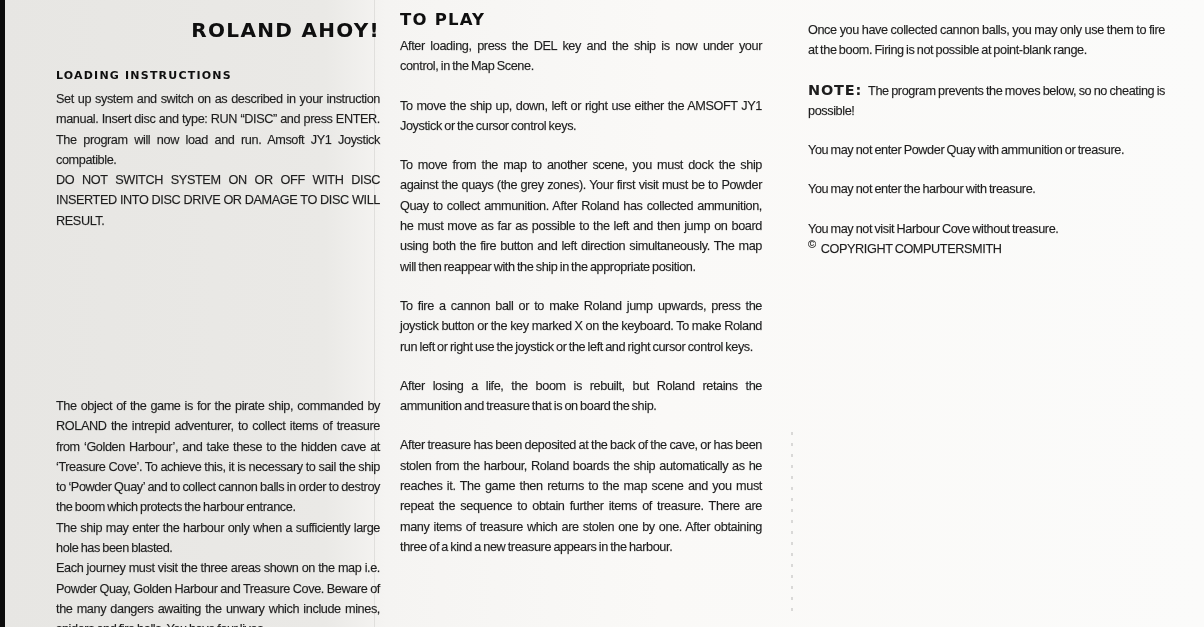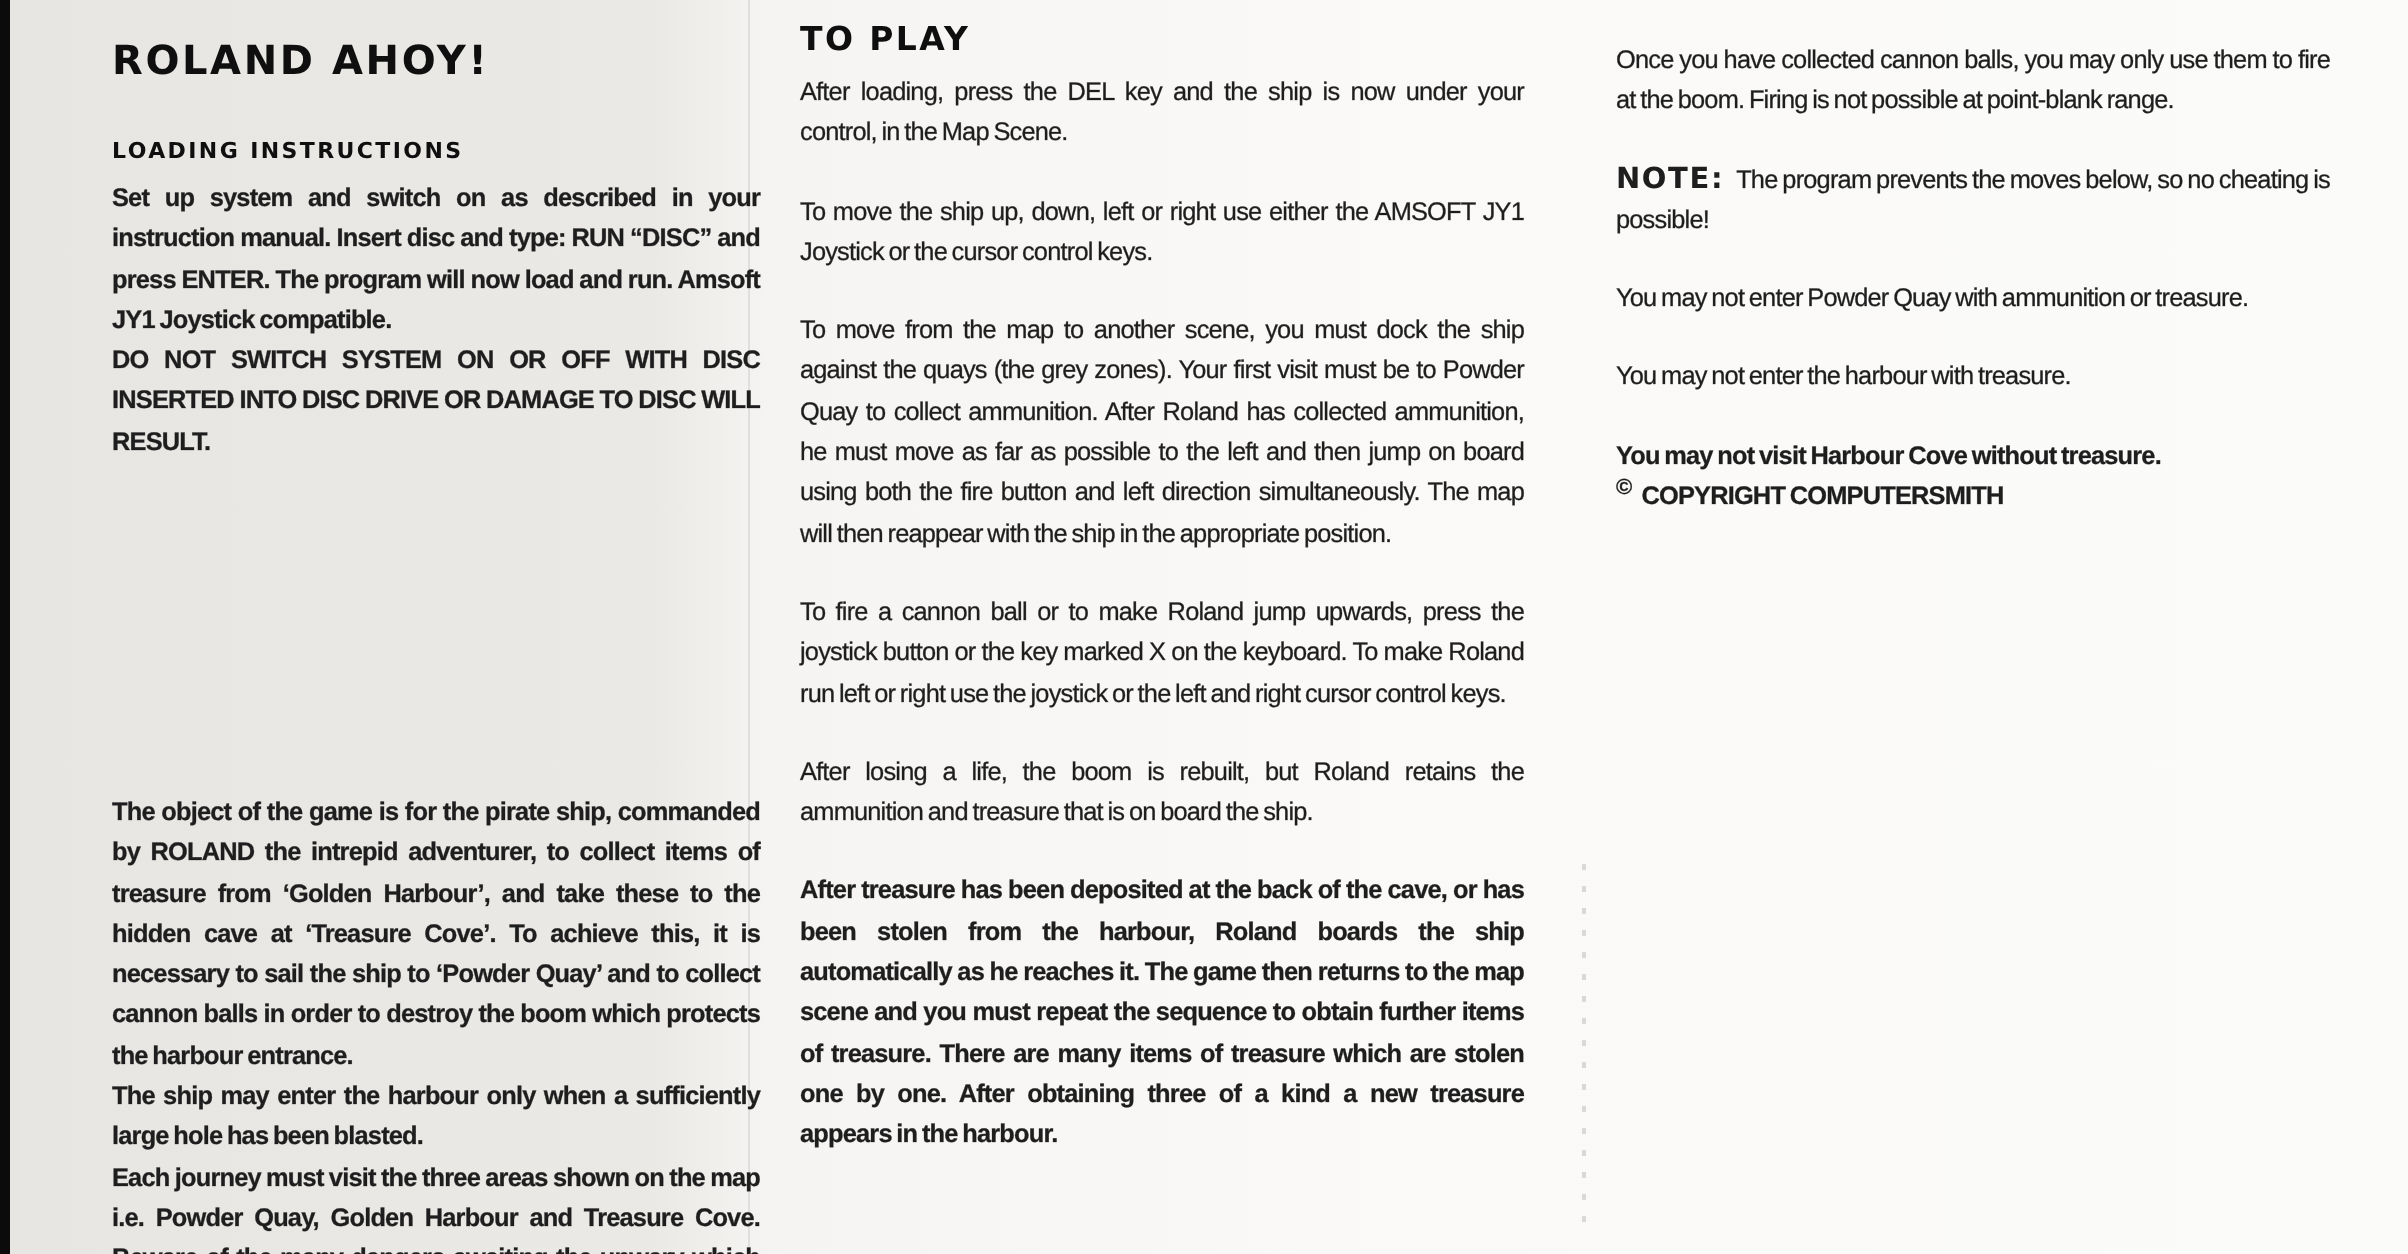--- a/index.html
+++ b/index.html
@@ -28,31 +28,31 @@
   .col { position: absolute; }
   .col p {
     margin: 0 0 19px;
     font-size: 12.7px;
     letter-spacing: -0.4px;
     word-spacing: -0.8px;
     line-height: 20.3px;
     text-align: justify;
     -webkit-text-stroke: 0.25px rgba(25,25,25,0.55);
   }
-  .col p.tight { margin: 0; font-weight: bold; }
+  .col p.tight { margin: 0; }
   .left-top    { left: 56px;  top: 12px;  width: 324px; }
   .left-bottom { left: 56px;  top: 356px; width: 324px; margin-top: 40px; }
   .mid         { left: 400px; top: 10px;  width: 362px; }
   .right       { left: 808px; top: 20px;  width: 357px; }
   .game-title {
     font-family: "DejaVu Sans", sans-serif;
     font-weight: bold;
     font-size: 20px;
     letter-spacing: 1.3px;
-    text-align: left;
+    text-align: right;
     margin: 6px 0 0;
     color: #0f0f0f;
   }
   .section-heading {
     font-family: "DejaVu Sans", sans-serif;
     font-weight: bold;
     font-size: 11px;
     letter-spacing: 1.2px;
     margin: 27px 0 7px;
     color: #0f0f0f;

